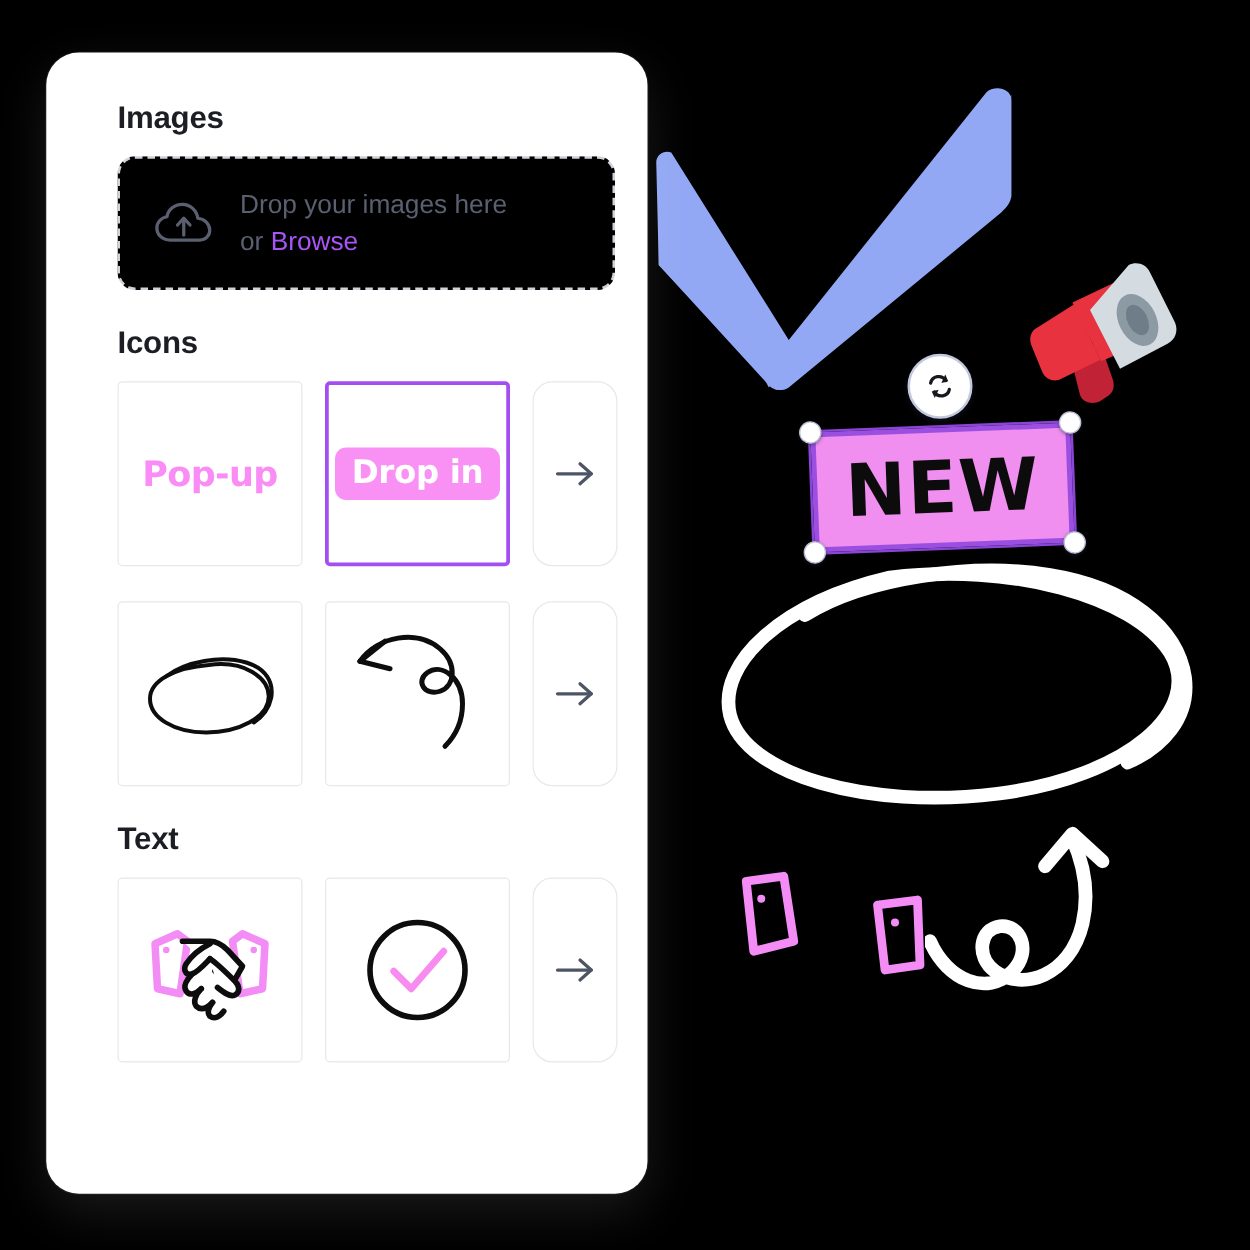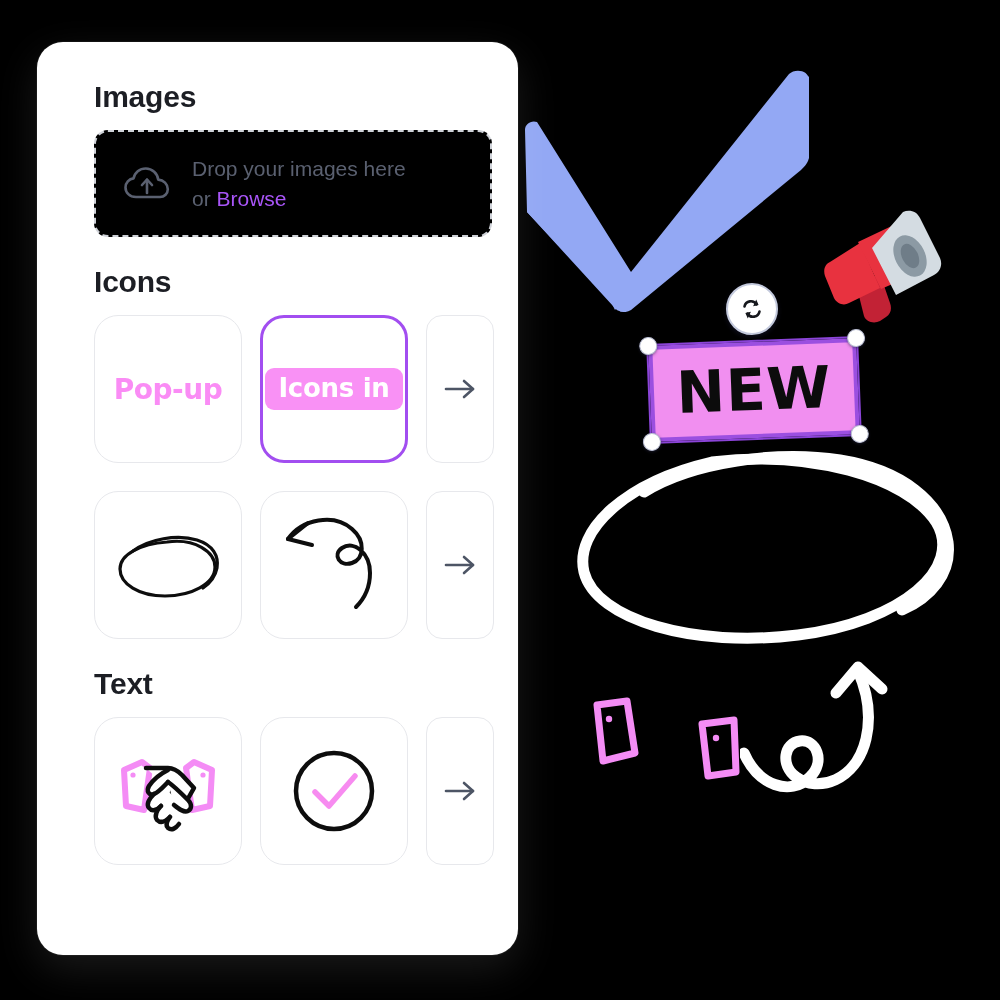--- a/index.html
+++ b/index.html
@@ -62,21 +62,21 @@
     position: absolute; left: 37px; top: 42px;
     width: 481px; height: 913px;
     background: #ffffff;
     border-radius: 26px;
     box-shadow: 0 14px 42px rgba(255,255,255,.10), 0 0 0 1px rgba(255,255,255,.05);
     overflow: hidden;
   }
   .panel-inner { padding: 38px 0 0 57px; }
 
   .section-title {
-    font-size: 30px; font-weight: 700; color: #1c1e24;
+    font-size: 25px; font-weight: 700; color: #1c1e24;
     letter-spacing: -.2px; margin-bottom: 16px;
   }
   .section { margin-bottom: 0; }
   .section + .section { margin-top: 28px; }
 
   
   .dropzone {
     width: 398px; height: 107px;
     background: #000000;
     border: 2px dashed #cfd2d8;
@@ -86,21 +86,21 @@
   }
   .dz-text { font-size: 21px; line-height: 30px; color: #5a6070; }
   .dz-link { color: #a855f7; }
 
   
   .card-row { display: flex; gap: 18px; align-items: stretch; }
   .card {
     width: 148px; height: 148px;
     background: #ffffff;
     border: 1.5px solid #e7e8ec;
-    border-radius: 24px;
+    border-radius: 4px;
     display: flex; align-items: center; justify-content: center;
     flex: 0 0 auto;
   }
   .card.selected { border: 3px solid #a24ef0; }
   .card.more {
     width: 68px; height: 148px; border-radius: 16px;
   }
 
   .txt-popup {
     font-family: "DejaVu Sans", sans-serif;
@@ -204,21 +204,21 @@
         </div>
       </div>
 
       <div class="section">
         <div class="section-title">Icons</div>
         <div class="card-row">
           <div class="card">
             <span class="txt-popup">Pop-up</span>
           </div>
           <div class="card selected">
-            <span class="txt-zoom">Icons in</span>
+            <span class="txt-zoom">Drop in</span>
           </div>
           <div class="card more">
             <svg width="34" height="22" viewBox="0 0 34 22">
               <g fill="none" stroke="#4d5565" stroke-width="2.6" stroke-linecap="round" stroke-linejoin="round">
                 <path d="M3 11 H30"></path>
                   <path d="M21 3 L30 11 L21 19"></path>
               </g>
             </svg>
           </div>
         </div>

